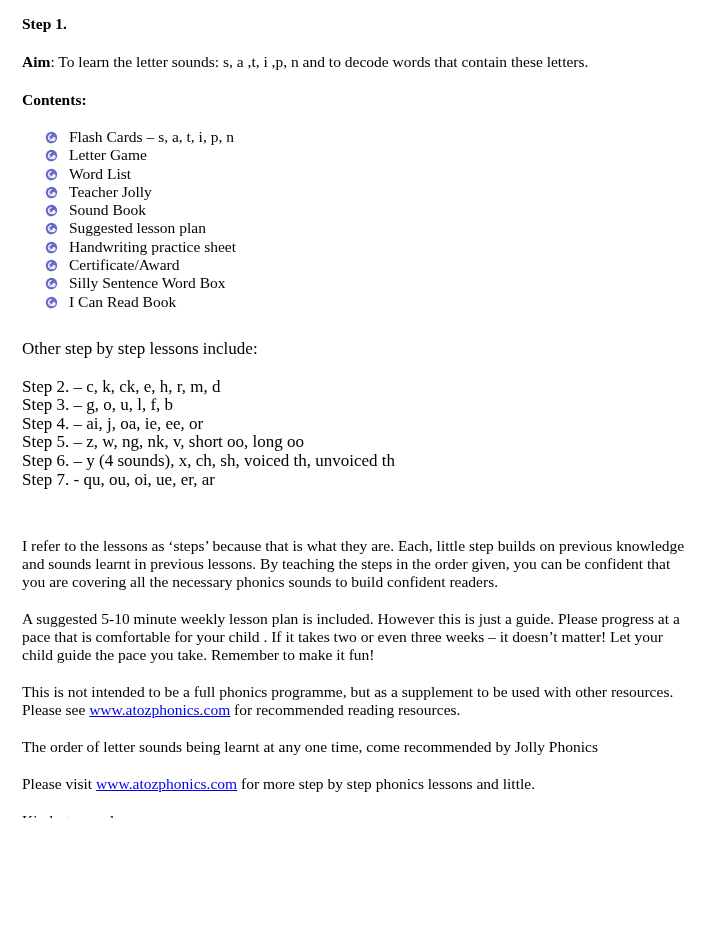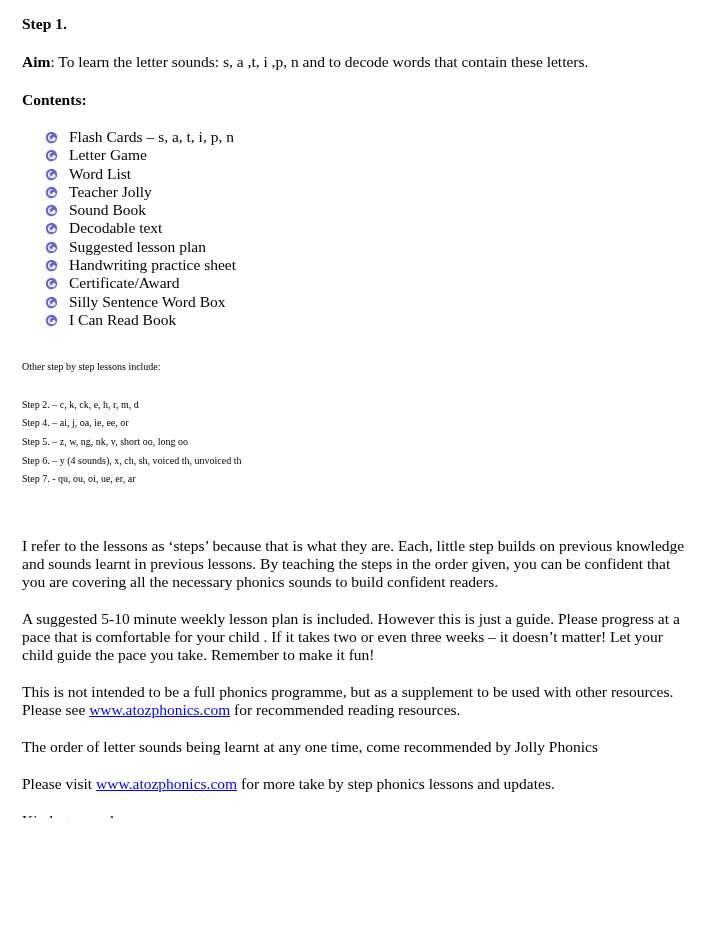--- a/index.html
+++ b/index.html
@@ -79,21 +79,21 @@
     height: 13px;
   }
 
   .contents-label {
     flex: 1 1 auto;
     white-space: nowrap;
   }
 
   
   .plain-line {
-    font-size: 10px;
+    font-size: 17px;
     line-height: 18.6px;
     margin: 0;
     white-space: nowrap;
   }
 
   .para {
     font-size: 15.5px;
     line-height: 18px;
     margin: 0;
     text-align: left;
@@ -184,30 +184,20 @@
         <span class="contents-label">Sound Book</span>
       </li>
       <li class="contents-item">
         <span class="bullet-icon">
           <svg viewBox="0 0 16 16" xmlns="http://www.w3.org/2000/svg">
             <circle cx="8" cy="8" r="7" fill="#6666cc"></circle>
             <path d="M11.6 8.6 A3.8 3.8 0 1 1 8 4.4 A3.0 3.0 0 1 0 10.9 7.6 A2.2 2.2 0 1 1 8.2 10.2 A1.5 1.5 0 1 0 9.6 8.5" fill="none" stroke="#ffffff" stroke-width="1.2" stroke-linecap="round"></path>
             <path d="M2.4 12.6 q2 2.4 5.2 2.4" fill="none" stroke="#6666cc" stroke-width="1.1" opacity="0.55"></path>
           </svg>
         </span>
-        <span class="contents-label">Decodable text</span>
-      </li>
-      <li class="contents-item">
-        <span class="bullet-icon">
-          <svg viewBox="0 0 16 16" xmlns="http://www.w3.org/2000/svg">
-            <circle cx="8" cy="8" r="7" fill="#6666cc"></circle>
-            <path d="M11.6 8.6 A3.8 3.8 0 1 1 8 4.4 A3.0 3.0 0 1 0 10.9 7.6 A2.2 2.2 0 1 1 8.2 10.2 A1.5 1.5 0 1 0 9.6 8.5" fill="none" stroke="#ffffff" stroke-width="1.2" stroke-linecap="round"></path>
-            <path d="M2.4 12.6 q2 2.4 5.2 2.4" fill="none" stroke="#6666cc" stroke-width="1.1" opacity="0.55"></path>
-          </svg>
-        </span>
         <span class="contents-label">Suggested lesson plan</span>
       </li>
       <li class="contents-item">
         <span class="bullet-icon">
           <svg viewBox="0 0 16 16" xmlns="http://www.w3.org/2000/svg">
             <circle cx="8" cy="8" r="7" fill="#6666cc"></circle>
             <path d="M11.6 8.6 A3.8 3.8 0 1 1 8 4.4 A3.0 3.0 0 1 0 10.9 7.6 A2.2 2.2 0 1 1 8.2 10.2 A1.5 1.5 0 1 0 9.6 8.5" fill="none" stroke="#ffffff" stroke-width="1.2" stroke-linecap="round"></path>
             <path d="M2.4 12.6 q2 2.4 5.2 2.4" fill="none" stroke="#6666cc" stroke-width="1.1" opacity="0.55"></path>
           </svg>
         </span>
@@ -247,20 +237,21 @@
 
   <div class="spacer-line"></div>
   <div class="spacer-half"></div>
 
   <p class="plain-line">Other step by step lessons include:</p>
 
   <div class="spacer-line"></div>
 
   <div id="steps-list">
       <p class="plain-line">Step 2. – c, k, ck, e, h, r, m, d</p>
+      <p class="plain-line">Step 3. – g, o, u, l, f, b</p>
       <p class="plain-line">Step 4. – ai, j, oa, ie, ee, or</p>
       <p class="plain-line">Step 5. – z, w, ng, nk, v, short oo, long oo</p>
       <p class="plain-line">Step 6. – y (4 sounds), x, ch, sh, voiced th, unvoiced th</p>
       <p class="plain-line">Step 7. - qu, ou, oi, ue, er, ar</p>
     </div>
 
   <div class="spacer-line"></div>
   <div class="spacer-line"></div>
   <div class="spacer-half"></div>
 
@@ -273,21 +264,21 @@
   <div class="spacer-line"></div>
 
   <p class="para"><span>This is not intended to be a full phonics programme, but as a supplement to be used with other resources.  Please see </span><span class="doclink" style="color: rgb(0, 0, 238);">www.atozphonics.com</span><span> for recommended reading resources.</span></p>
 
   <div class="spacer-line"></div>
 
   <p class="para">The order of letter sounds being learnt at any one time, come recommended by Jolly Phonics</p>
 
   <div class="spacer-line"></div>
 
-  <p class="para"><span>Please visit </span><span class="doclink" style="color: rgb(0, 0, 238);">www.atozphonics.com</span><span> for more take by step phonics lessons and updates.</span></p>
+  <p class="para"><span>Please visit </span><span class="doclink" style="color: rgb(0, 0, 238);">www.atozphonics.com</span><span> for more step by step phonics lessons and little.</span></p>
 
   <div class="spacer-line"></div>
 
   <p class="para">Kindest regards</p>
 
   <div class="spacer-line"></div>
 
   <p class="signature">Jane Buckley</p>
 
   <div class="spacer-line"></div>

